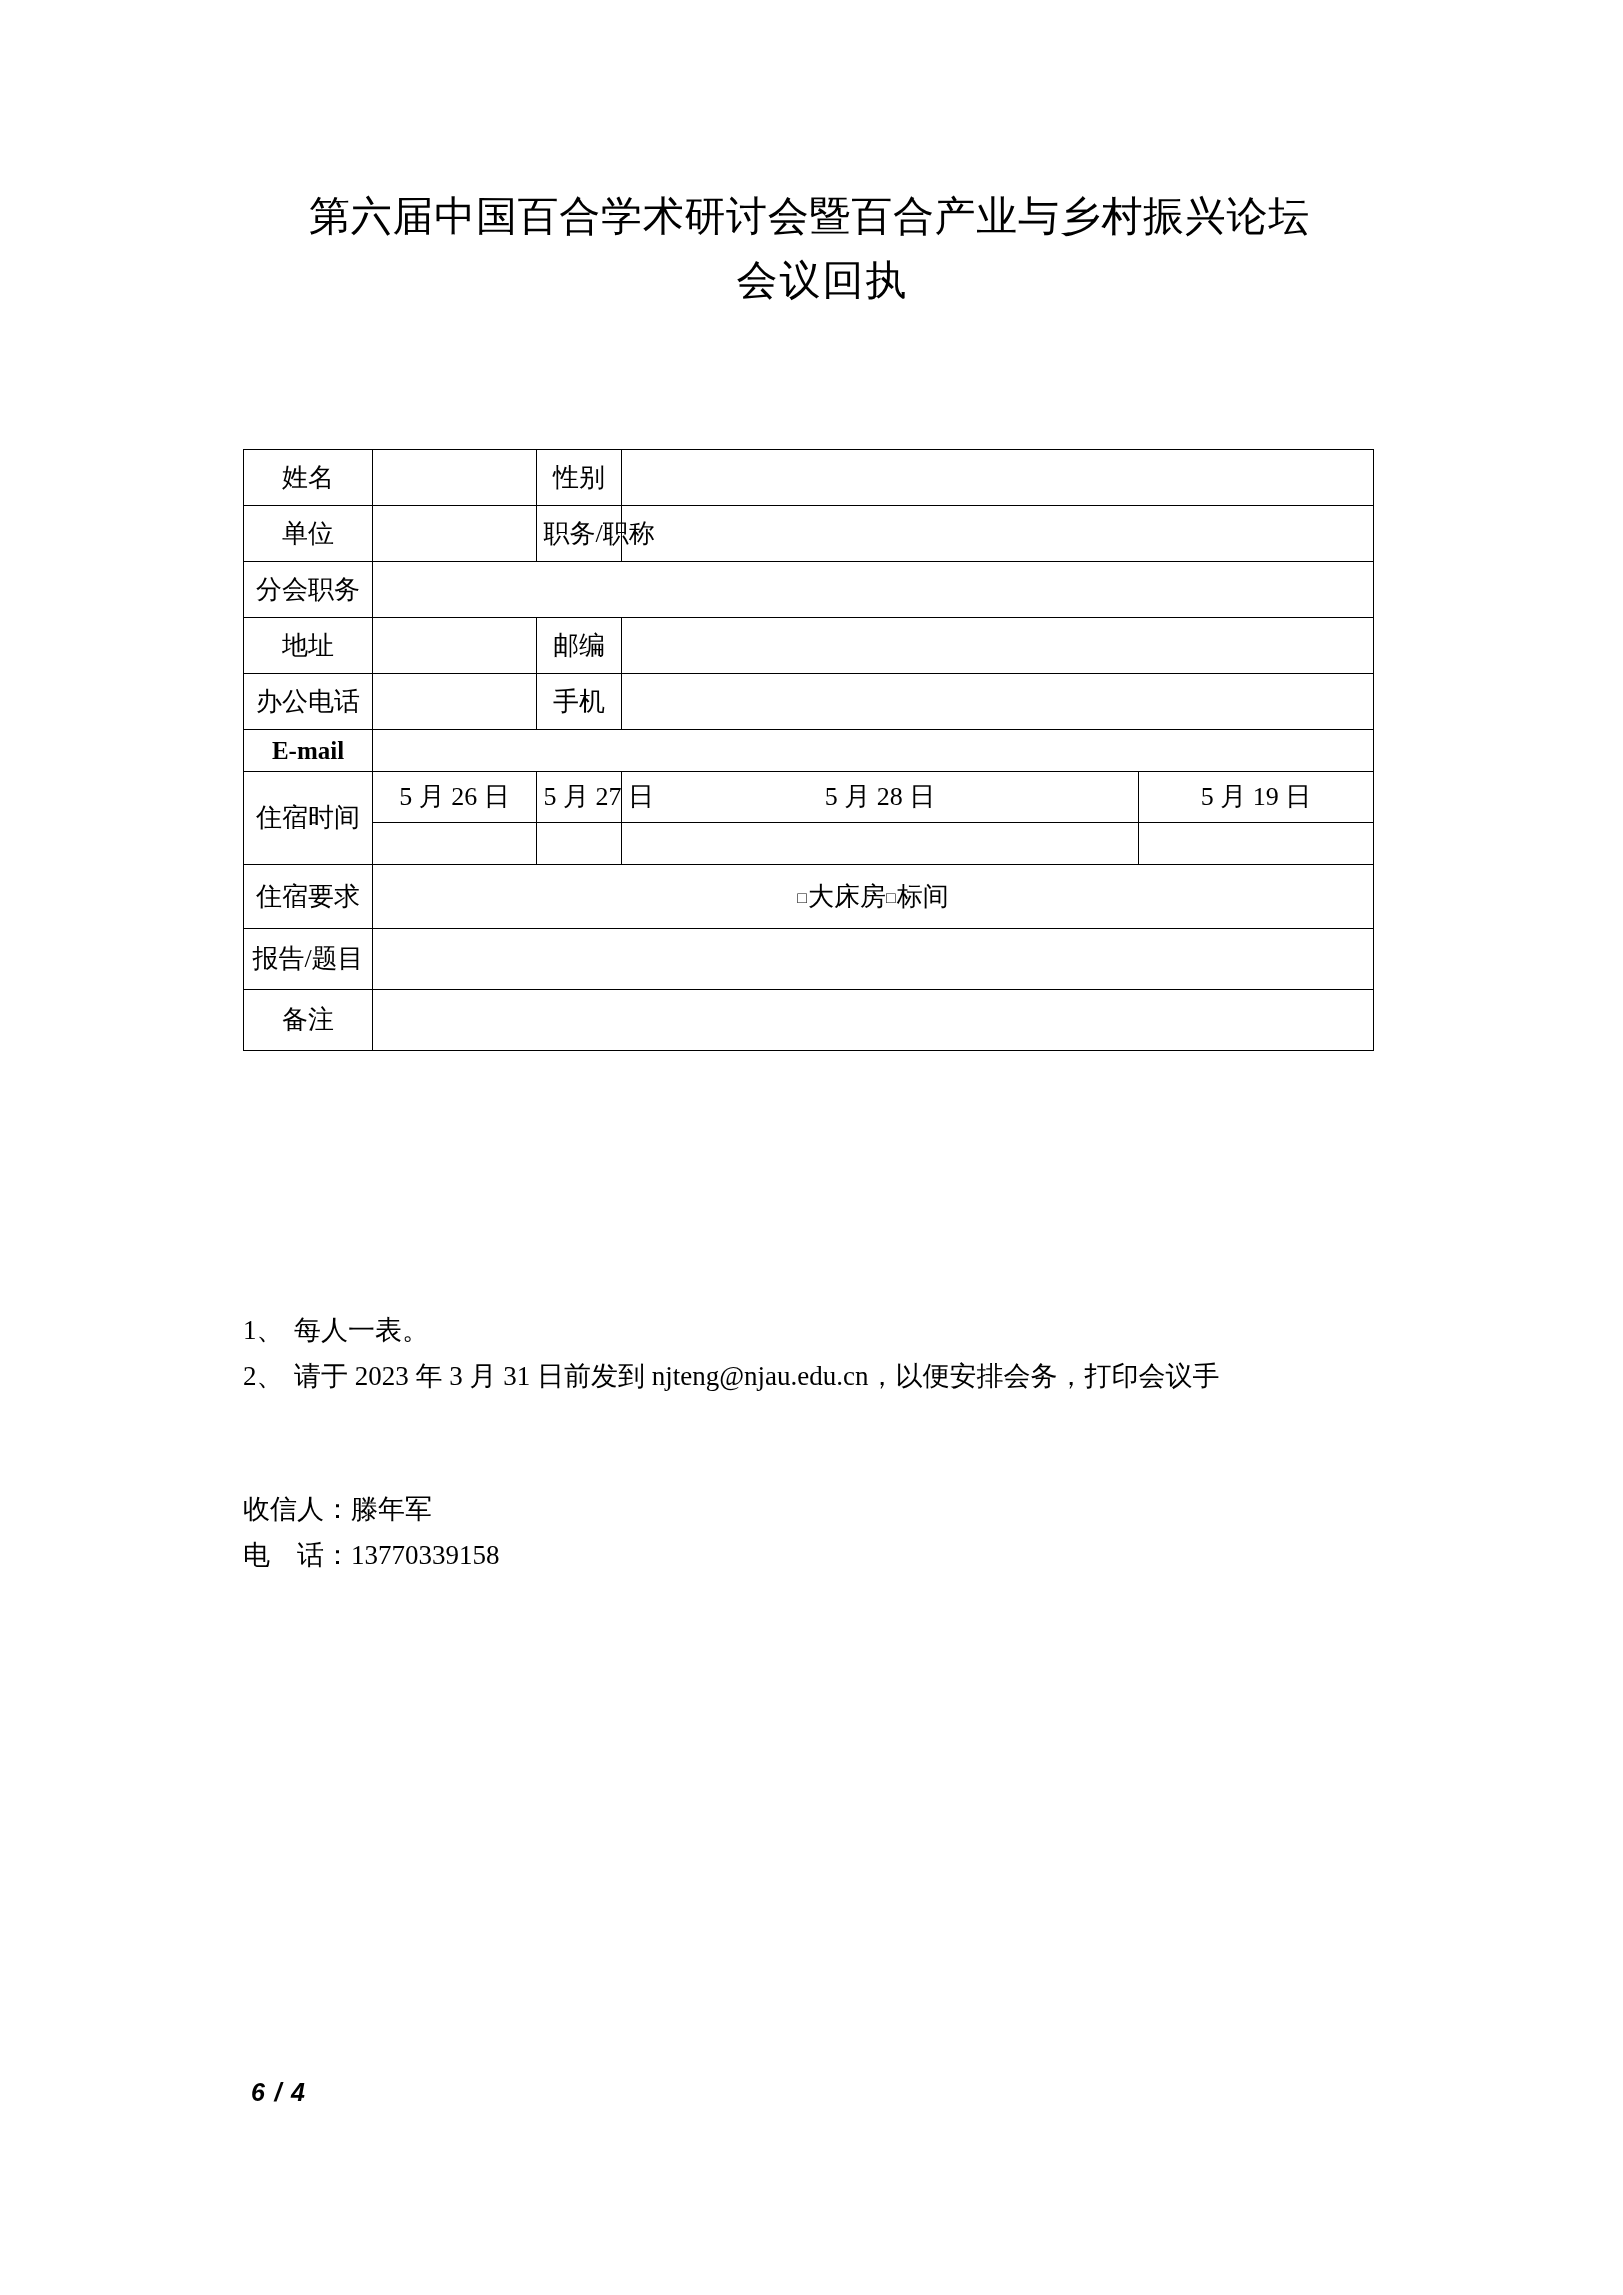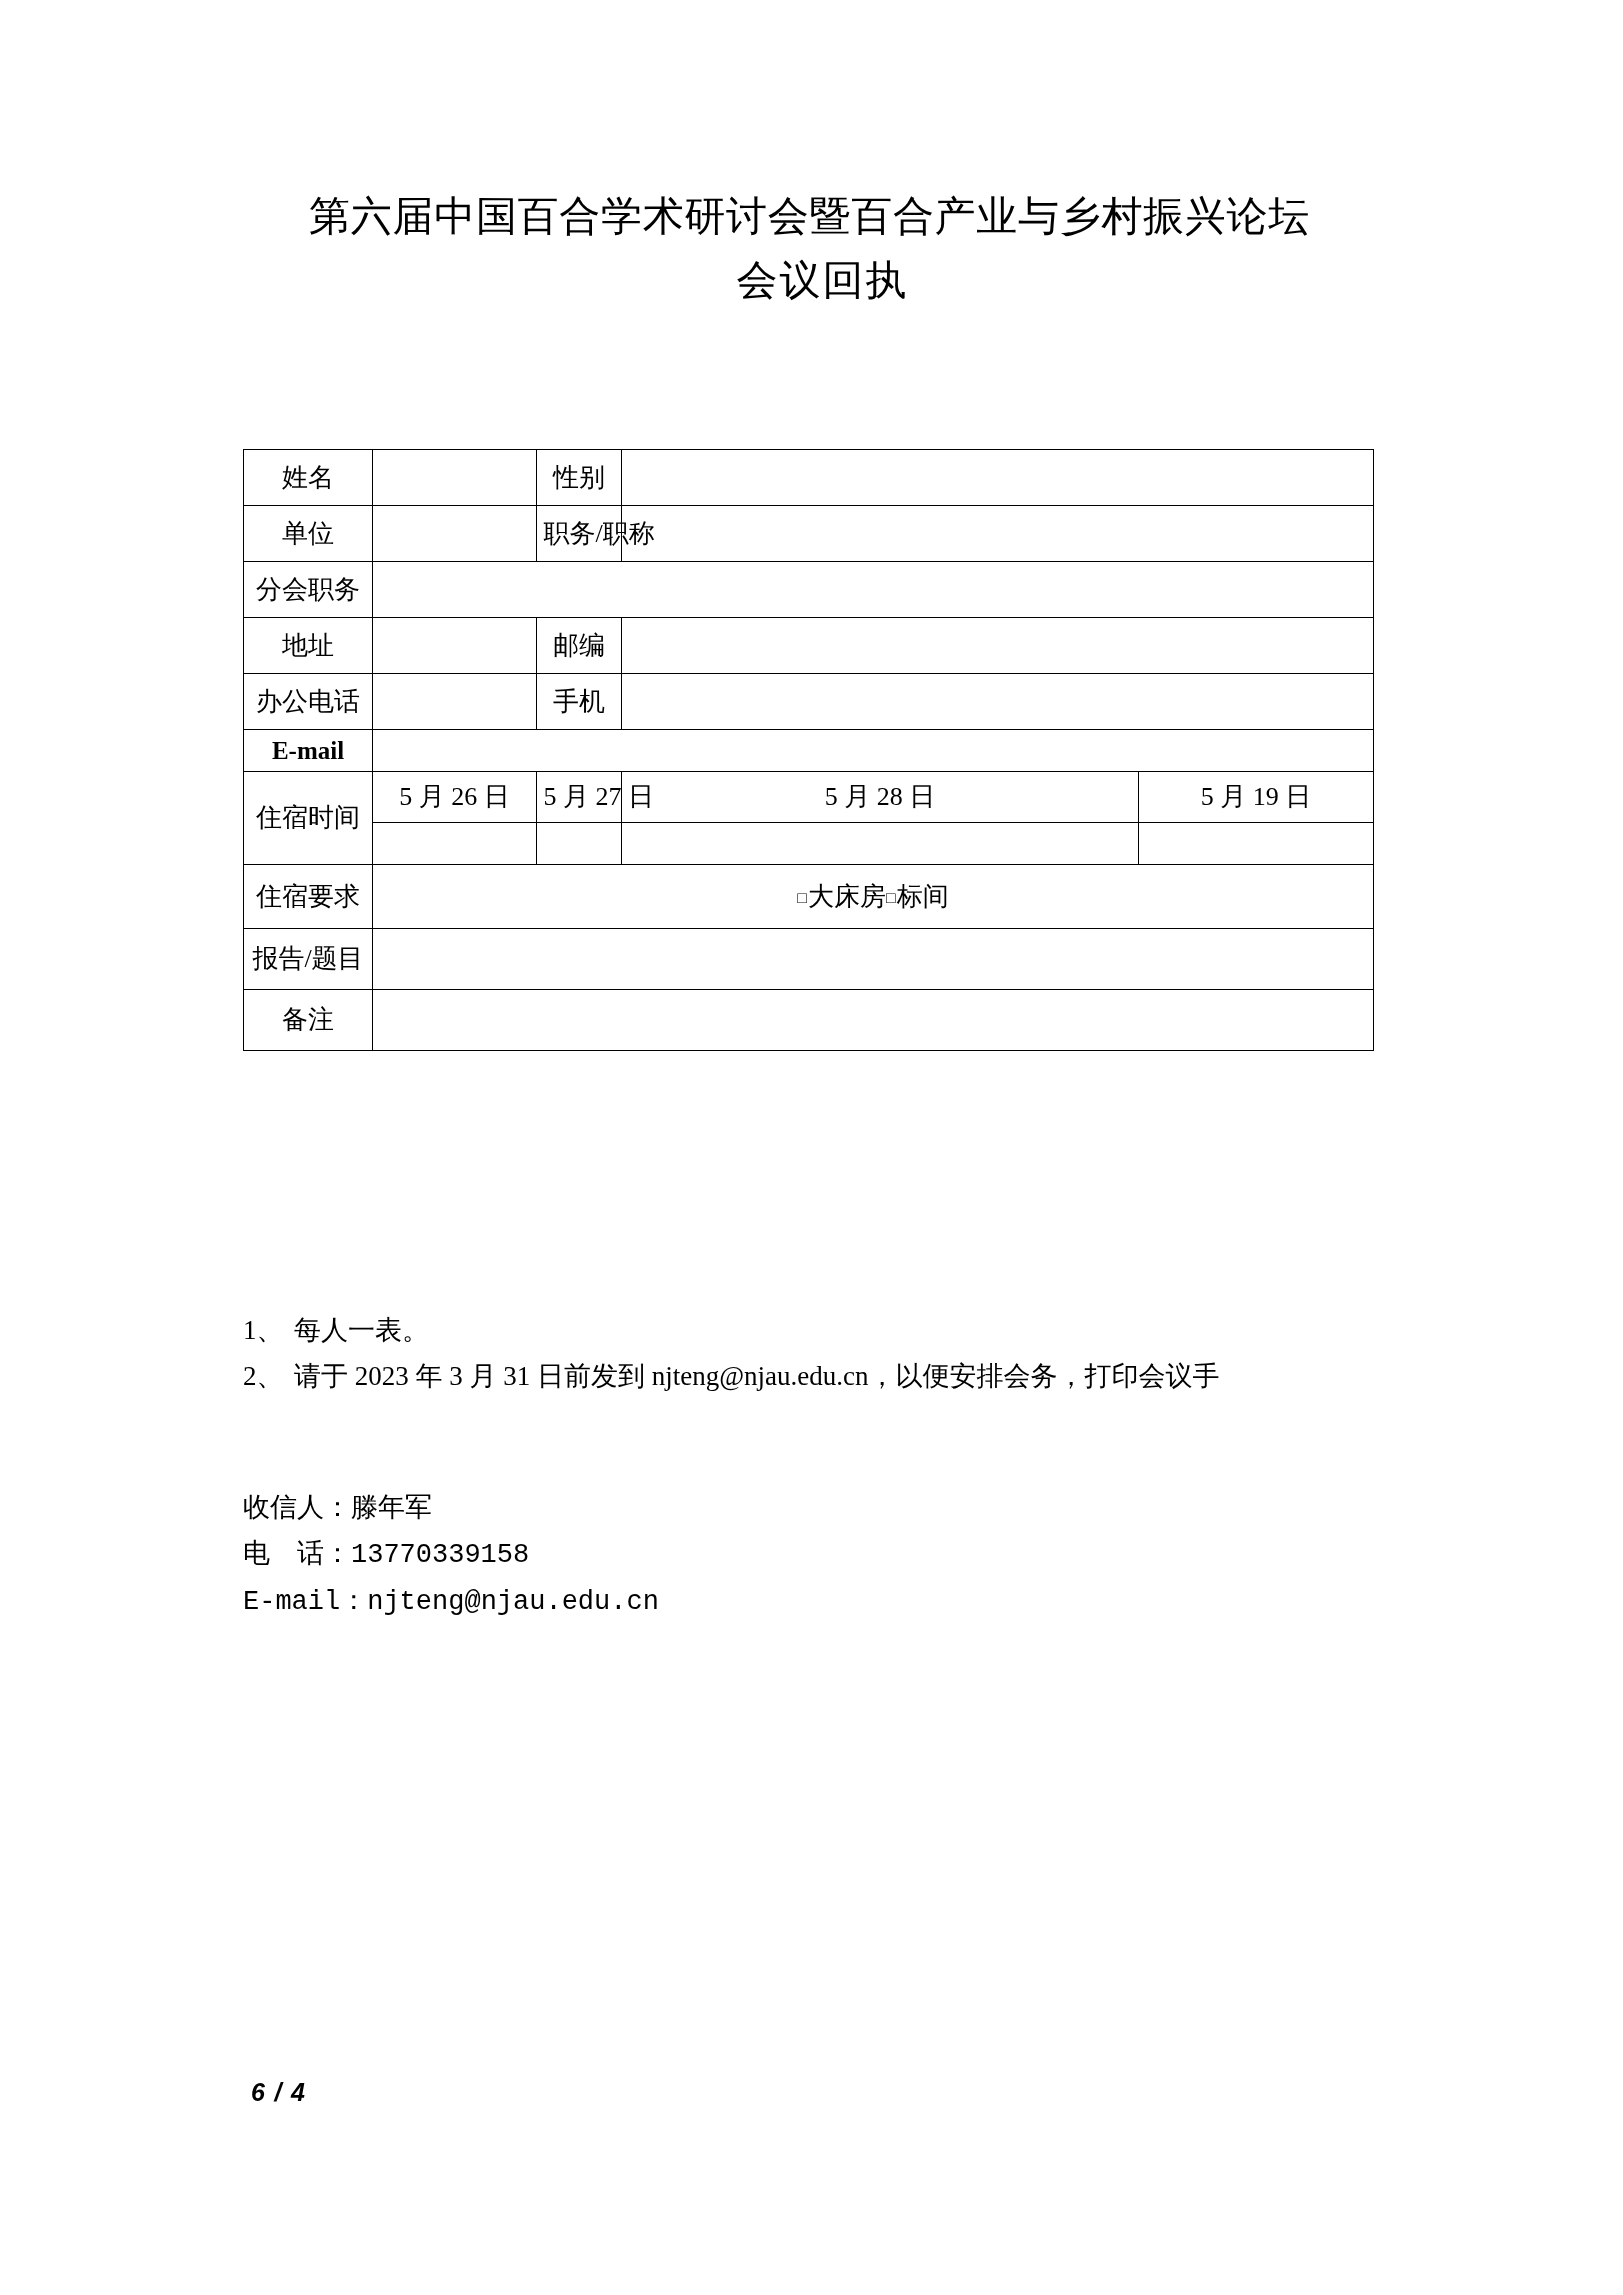--- a/index.html
+++ b/index.html
@@ -127,21 +127,20 @@
   .contacts {
     position: absolute;
     left: 243px;
     top: 1486px;
     width: 1152px;
     font-size: 27px;
     line-height: 1.72;
   }
   .contact-line {
     white-space: nowrap;
-    font-family: Liberation Mono, monospace;
   }
   .c-label {
     display: inline-block;
   }
   .c-value {
     display: inline-block;
   }
 
   
   .footer {
@@ -261,21 +260,18 @@
     </div>
   </div>
 
   <div class="contacts">
     <div class="contact-line">
       <span class="c-label">收信人：</span><span class="c-value">滕年军</span>
     </div>
     <div class="contact-line">
       <span class="c-label">电　话：</span><span class="c-value">13770339158</span>
     </div>
-    <div class="contact-line">
-      <span class="c-label">E-mail：</span><span class="c-value">njteng@njau.edu.cn</span>
-    </div>
   </div>
 
   <div class="footer">6 / 4</div>
 
 </div>
 
 
 </body></html>

